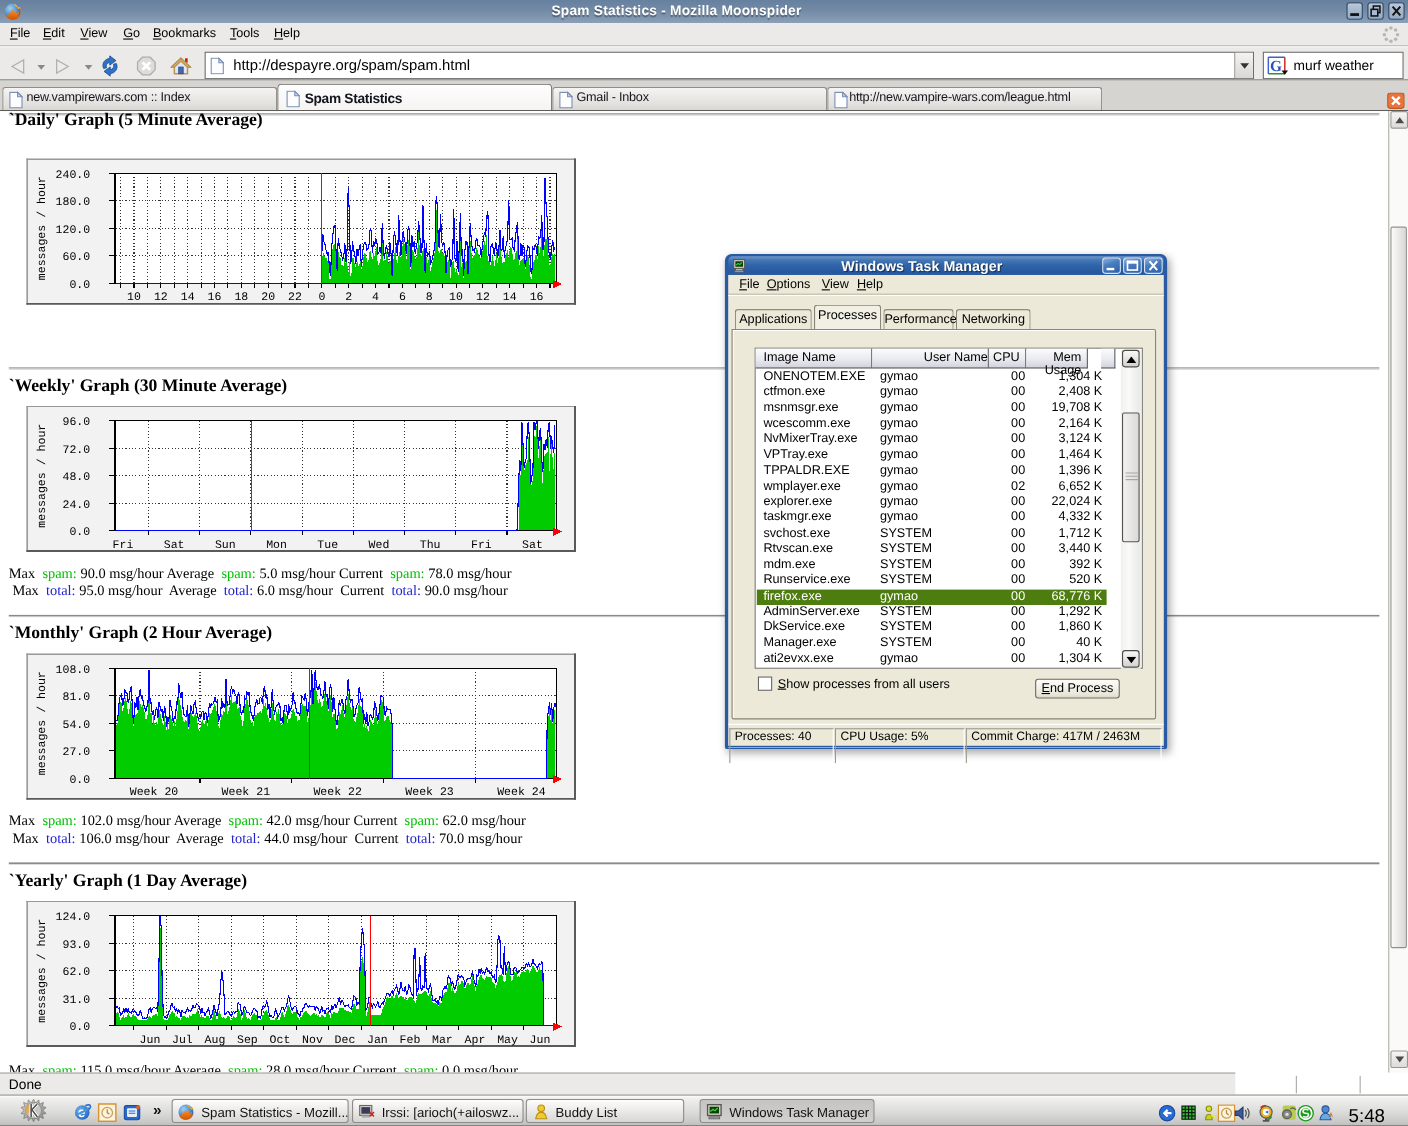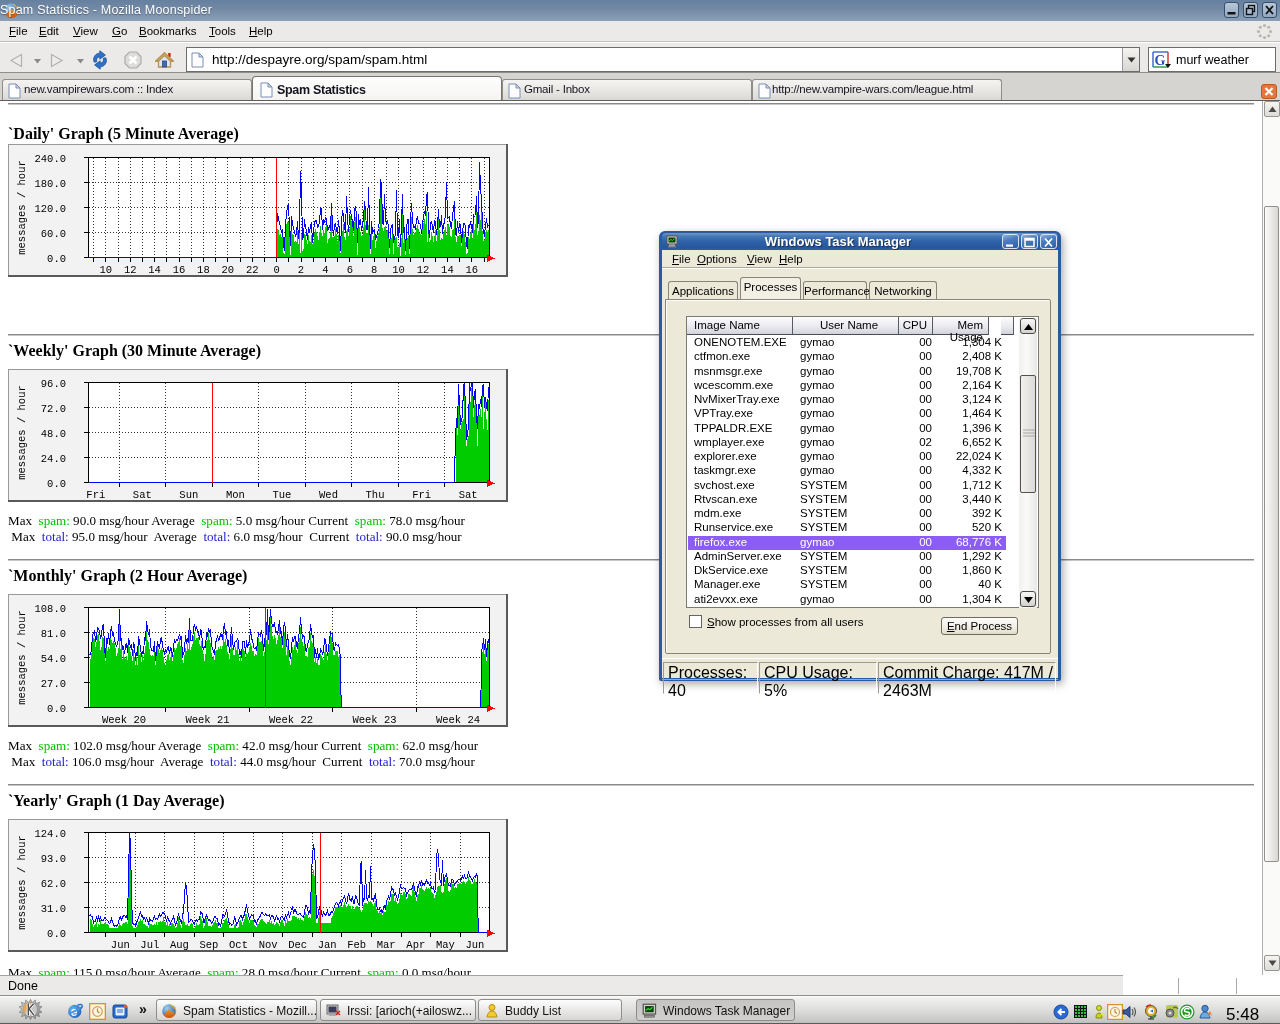--- a/index.html
+++ b/index.html
@@ -1,38 +1,38 @@
 <!DOCTYPE html>
 <html><head><meta charset="utf-8"><title>Spam Statistics</title><style>
 *{margin:0;padding:0;box-sizing:border-box}
 html,body{width:1280px;height:1024px;overflow:hidden;font-family:"Liberation Sans",sans-serif;background:#fff}
 .abs{position:absolute}
 
 #titlebar{left:0;top:0;width:1280px;height:21px;background:linear-gradient(180deg,#66809f 0%,#738aa5 45%,#8ba0b8 100%)}
-#title{left:0;top:3px;width:1230px;text-align:left;color:#fff;font-weight:normal;font-size:12.5px;letter-spacing:.2px;text-shadow:0 1px 1px rgba(0,0,0,.35)}
+#title{left:0;top:3px;width:1230px;text-align:center;color:#fff;font-weight:bold;font-size:12.5px;letter-spacing:.2px;text-shadow:0 1px 1px rgba(0,0,0,.35)}
 .wbtn{top:2px;width:15px;height:16px;border:1px solid #36506e;border-radius:3px;background:linear-gradient(180deg,#b9c7d8,#93a9c2)}
 #menubar{left:0;top:21px;width:1280px;height:21px;background:#eceae8;border-bottom:1px solid #c0beba}
 .mi{position:absolute;top:4px;font-size:11.5px;color:#000}
 .mi u{text-decoration:underline}
 #navbar{left:0;top:43px;width:1280px;height:33px;background:#eceae8}
 #urlbox{left:186px;top:4px;width:954px;height:25px;background:#fff;border:1px solid #6c6c6c}
 #urltext{left:25px;top:4px;font-size:13.5px;color:#000}
 #urldrop{left:935px;top:0px;width:17px;height:23px;background:linear-gradient(180deg,#f4f3f1,#d9d7d3);border-left:1px solid #999}
 #searchbox{left:1148px;top:4px;width:128px;height:25px;background:#fff;border:1px solid #6c6c6c}
 #searchtext{left:27px;top:5px;font-size:12.5px;color:#000}
 #tabbar{left:0;top:72px;width:1280px;height:29px;background:#d6d4d0;border-top:1px solid #908e8a}
 .tab{top:6px;height:23px;background:linear-gradient(180deg,#f5f4f2 0%,#e2e0dc 70%,#d5d3cf 100%);border:1px solid #8e8c88;border-bottom:none;border-radius:3px 3px 0 0}
 .tabtext{position:absolute;top:10px;font-size:11.5px;letter-spacing:-0.2px;color:#15151f;white-space:nowrap}
 #tab-active{left:252px;top:3px;width:250px;height:26px;background:linear-gradient(180deg,#fefefe,#f4f3f0);border:1px solid #77756f;border-bottom:none;border-radius:4px 4px 0 0}
 #tabline{left:0;top:100px;width:1280px;height:1px;background:#5f5d59}
 
 #content{left:0;top:101px;width:1262px;height:874px;background:#fff;overflow:hidden}
 .hr{position:absolute;left:8px;width:1246px;height:2px;background:linear-gradient(180deg,#8a8a8a 50%,#c6c6c6 50%)}
 .ghead{position:absolute;left:8px;font-family:"Liberation Serif",serif;font-weight:bold;font-size:16px;color:#000;white-space:pre}
-.gimg{position:absolute;left:8px;width:500px;height:133px}
+.gimg{position:absolute;left:24px;width:500px;height:133px}
 .gtext{position:absolute;left:8px;font-family:"Liberation Serif",serif;font-size:13.1px;color:#000;white-space:pre;line-height:15.5px}
 .gtext .sp{color:#00c000}
 .gtext .to{color:#2222cc}
 
 #vscroll{left:1262px;top:101px;width:18px;height:874px;background:#fafaf8;border-left:1px solid #b0aeaa}
 .sbtn{left:1px;width:16px;height:16px;background:linear-gradient(180deg,#f6f5f3,#dddbd7);border:1px solid #989692;border-radius:2px}
 #sthumb{left:1px;top:105px;width:15px;height:656px;background:linear-gradient(90deg,#fbfbfa,#d9d7d3);border:1px solid #91908c;border-radius:2px}
 
 #statusbar{left:0;top:975px;width:1123px;height:20px;background:#eceae8;border-top:1px solid #a5a3a0}
 #statusbar .txt{position:absolute;left:8px;top:3px;font-size:12.5px;color:#000}
@@ -55,31 +55,31 @@
 #tmpage{left:3px;top:49px;width:386px;height:355px;border:1px solid #888478;border-radius:0 2px 2px 2px;background:#ece9d8;box-shadow:1px 1px 0 #fff inset}
 
 #plist{left:20px;top:16px;width:353px;height:292px;background:#fff;border:1px solid #7a7a72}
 .hcell{position:absolute;top:0;height:18px;background:linear-gradient(180deg,#fcfcfe 0%,#e8e8ee 60%,#d2d3dd 100%);border-right:1px solid #565a64;border-bottom:1px solid #494d55;font-size:11.5px;color:#000}
 .hcell div{padding-top:2px}
 .prow{position:absolute;left:1px;width:318px;height:14px;font-size:11.5px;white-space:pre}
 .pc1{position:absolute;left:6px;top:0}
 .pc2{position:absolute;left:112px;top:0}
 .pc3{position:absolute;left:218px;top:0;width:26px;text-align:right}
 .pc4{position:absolute;left:248px;top:0;width:66px;text-align:right}
-#psel{background:#8b5cf6;color:#fff}
+#psel{background:#4d7c0f;color:#fff}
 
 #tmsb{left:332px;top:1px;width:18px;height:290px;background:linear-gradient(90deg,#f0f0ee,#fafaf8 40%,#e8e8e6)}
 .tmsbtn{position:absolute;left:1px;width:16px;height:16px;background:linear-gradient(180deg,#f8f8f6,#d4d2ce);border:1px solid #4c4a46;border-radius:3px}
 #tmthumb{position:absolute;left:1px;top:57px;width:16px;height:118px;background:linear-gradient(90deg,#f2f1ef,#dcdad6);border:1px solid #54524e;border-radius:2px}
 
 #tmcheck{left:23px;top:315px;width:13px;height:13px;background:#fff;border:1px solid #66645e}
 #tmchecklab{left:41px;top:316px;font-size:11.5px}
 #tmendbtn{left:275px;top:317px;width:77px;height:18px;background:linear-gradient(180deg,#fefdfb,#e8e5d8 85%,#ddd9c8);border:1px solid #6e6b60;border-radius:3px;font-size:11.5px;text-align:center;padding-top:2px}
 #tmstatus{left:0;top:408px;width:396px;height:21px;border-top:1px solid #fff;box-shadow:0 1px 0 #aca899}
-.tmpanel{position:absolute;top:3px;height:32px;border:1px solid;border-color:#9c9a90 #fff #fff #9c9a90;font-size:16px;padding:1px 0 0 4px;color:#000}
+.tmpanel{position:absolute;top:3px;height:32px;border:1px solid;border-color:#9c9a90 #fff #fff #9c9a90;font-size:11px;padding:1px 0 0 4px;color:#000}
 u{text-decoration:underline}
 </style></head><body>
 <div id="titlebar" class="abs">
     <svg class="abs" style="left:3px;top:2px" width="17" height="17" viewBox="0 0 16 16">
 <defs>
         <radialGradient id="fxg32" cx=".35" cy=".3" r=".9">
           <stop offset="0" stop-color="#9ed0f0"></stop>
           <stop offset=".55" stop-color="#4a86c8"></stop>
           <stop offset="1" stop-color="#1e4a8c"></stop>
         </radialGradient>
@@ -201,21 +201,21 @@
 </svg>
     <div class="tabtext abs" style="left:277px;top:9.5px;font-weight:bold;font-size:12.5px;letter-spacing:-0.3px">Spam Statistics</div>
     <svg class="abs" style="left:1261px;top:11px" width="16" height="15" viewBox="0 0 16 15">
 <rect x=".5" y=".5" width="15" height="14" rx="2.5" fill="#e8753c" stroke="#b85a28"></rect>
 <path d="M4.5 4 L11.5 11 M11.5 4 L4.5 11" stroke="#fff" stroke-width="2.2"></path>
 </svg>
   </div>
 <div id="tabline" class="abs"></div>
 <div id="content" class="abs">
     <div class="hr" style="top:2px"></div>
-    <div class="ghead" style="top:24px">`Daily' Graph (5 Minute Average)</div>
+    <div class="ghead" style="top:0">`Daily' Graph (5 Minute Average)</div>
     <div class="gimg" style="top:43px"><svg width="500" height="133" xmlns="http://www.w3.org/2000/svg" shape-rendering="crispEdges">
         <rect x="0" y="0" width="500" height="133" fill="#f2f2f2"></rect>
         <rect x="0" y="0" width="500" height="1" fill="#999"></rect>
         <rect x="0" y="0" width="1" height="133" fill="#999"></rect>
         <rect x="0" y="131" width="500" height="2" fill="#5a5a5a"></rect>
         <rect x="498" y="0" width="2" height="133" fill="#5a5a5a"></rect>
         <rect x="80.5" y="13.5" width="401.0" height="100.0" fill="#ffffff"></rect>
         <line x1="81.0" y1="38.5" x2="481.0" y2="38.5" stroke="#333" stroke-width="1" stroke-dasharray="1,2"></line>
         <line x1="81.0" y1="63.5" x2="481.0" y2="63.5" stroke="#333" stroke-width="1" stroke-dasharray="1,2"></line>
         <line x1="81.0" y1="88.5" x2="481.0" y2="88.5" stroke="#333" stroke-width="1" stroke-dasharray="1,2"></line>
@@ -682,21 +682,21 @@
       <div class="tmtab abs" style="left:6px;width:70px">Applications</div>
       <div class="tmtab abs" style="left:78px;width:61px;top:27px;height:22px;background:#f2efe4;z-index:3">Processes</div>
       <div class="tmtab abs" style="left:141px;width:64px">Performance</div>
       <div class="tmtab abs" style="left:207px;width:68px">Networking</div>
       <div id="tmpage" class="abs">
         <div id="plist" class="abs">
           <div class="hcell" style="left:0px;width:106px">
             <div style="padding-left:7px;text-align:left">Image Name</div>
           </div>
           <div class="hcell" style="left:106px;width:106px">
-            <div style="padding-left:7px;text-align:center">User Name</div>
+            <div style="padding-left:7px;text-align:right">User Name</div>
           </div>
           <div class="hcell" style="left:212px;width:34px">
             <div style="padding-right:5px;text-align:right">CPU</div>
           </div>
           <div class="hcell" style="left:246px;width:56px">
             <div style="padding-right:5px;text-align:right">Mem Usage</div>
           </div>
           <div class="hcell" style="left:314px;width:13px">
             <div style="padding-left:7px;text-align:left"></div>
           </div>

